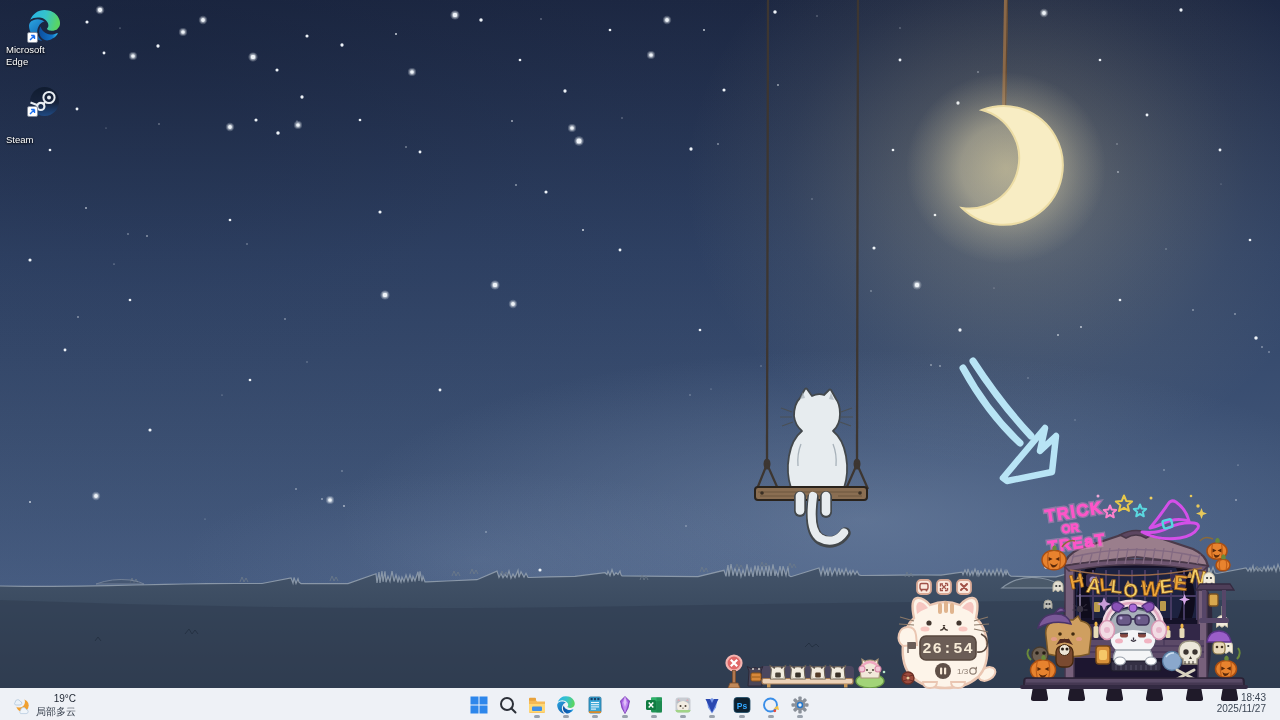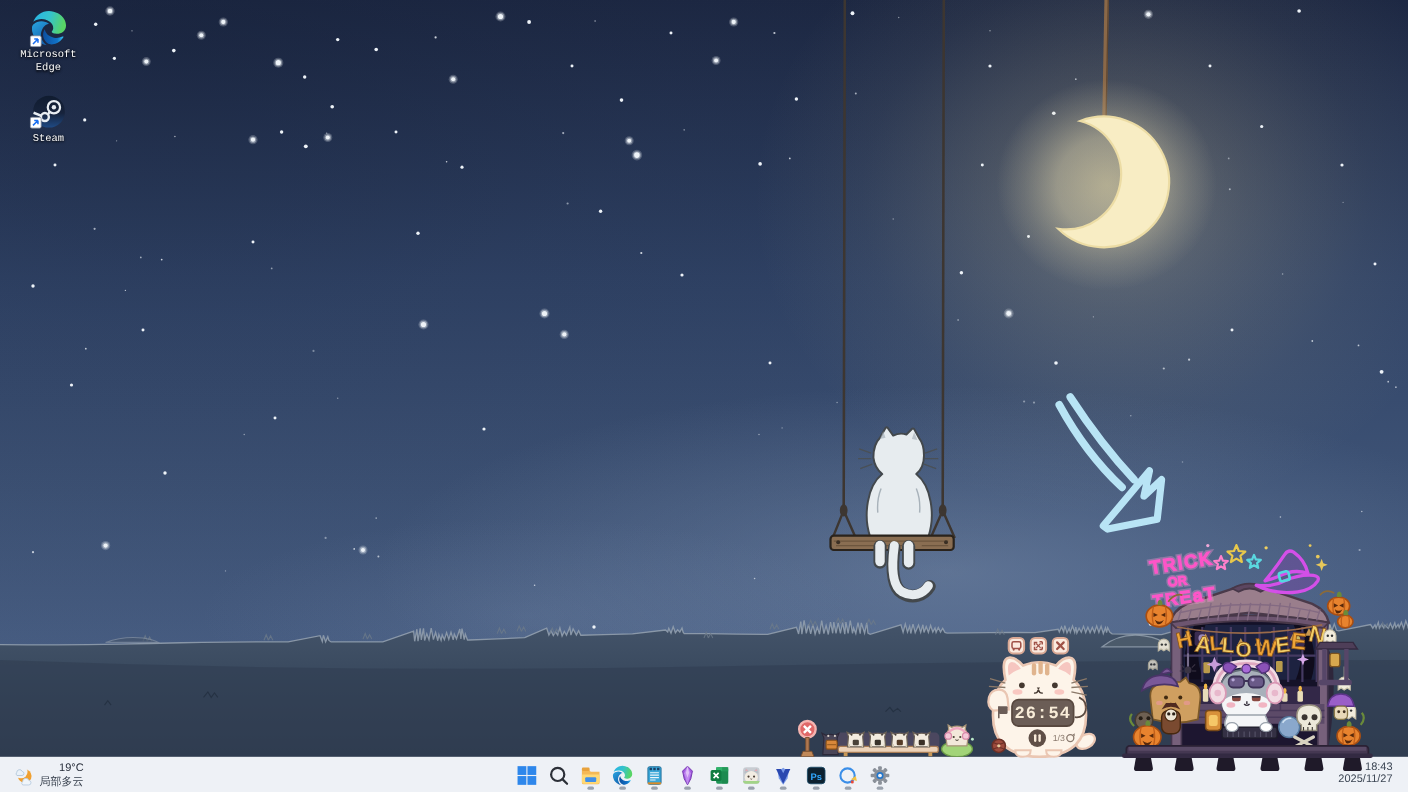--- a/index.html
+++ b/index.html
@@ -1,20 +1,20 @@
 <!DOCTYPE html>
 <html><head>
 <meta charset="utf-8">
 <style>
   html,body{margin:0;padding:0;width:1280px;height:720px;overflow:hidden;
     font-family:"Liberation Sans",sans-serif;}
   #stage{position:absolute;inset:0;width:1280px;height:720px;background:#223050;}
   .abs{position:absolute;}
-  .iconlabel{color:#fff;font-size:9.5px;text-align:center;line-height:12px;
-    text-shadow:0 1px 2px rgba(0,0,0,.85),0 0 2px rgba(0,0,0,.6);font-family:Liberation Mono, monospace;}
+  .iconlabel{color:#fff;font-size:9.5px;line-height:12px;
+    text-shadow:0 1px 2px rgba(0,0,0,.85),0 0 2px rgba(0,0,0,.6);}
   #taskbar{position:absolute;left:0;top:688px;width:1280px;height:32px;
     background:#eef1f6;}
   #tbicons{position:absolute;left:0;top:0;width:1024px;height:720px;}
   .tbdash{position:absolute;top:715px;width:6px;height:2.5px;border-radius:2px;background:#9aa2ad;}
   #clock{position:absolute;right:14px;top:692px;text-align:right;color:#3c4654;
     font-size:10px;line-height:11px;}
 </style>
 </head>
 <body>
 <div id="stage">
@@ -725,21 +725,21 @@
     <circle cx="15.5" cy="15.5" r="14.5" fill="url(#st1)"></circle>
     <circle cx="20" cy="11.5" r="5.6" fill="none" stroke="#e8edf2" stroke-width="2"></circle>
     <circle cx="20" cy="11.5" r="2" fill="#e8edf2"></circle>
     <circle cx="11.8" cy="20.4" r="3.6" fill="none" stroke="#e8edf2" stroke-width="2.2"></circle>
     <path d="M1.5,16.5 L8.8,19.3 M14.2,18.6 L16.5,15.2" stroke="#e8edf2" stroke-width="2.2"></path>
   </svg>
   <svg class="abs" style="left:21px;top:20px" width="11" height="11" viewBox="0 0 11 11">
     <rect x="0.5" y="0.5" width="10" height="10" rx="1.5" fill="#fff" stroke="#7d8697" stroke-width="0.8"></rect>
     <path d="M3,8 L7.5,3.5 M7.5,3.5 h-3.4 M7.5,3.5 v3.4" stroke="#1b6ff0" stroke-width="1.4" fill="none"></path>
   </svg>
-  <div class="iconlabel" style="margin-top:3px">Steam</div>
+  <div class="iconlabel" style="margin-top:17px">Steam</div>
 </div>
 
 <div id="taskbar"></div>
 <div class="abs" style="left:12px;top:693px;width:180px;height:26px;text-align:right;">
   <svg class="abs" style="left:0;top:2px" width="20" height="20" viewBox="0 0 20 20">
     <circle cx="10.5" cy="10.5" r="6.2" fill="#f0a030"></circle>
         <circle cx="7.2" cy="6.8" r="5.8" fill="#eef1f6"></circle>
     <g fill="#eaf1f8" stroke="#b0c6da" stroke-width="0.8">
       <path d="M3.2,7.2 a2.6,2.6 0 0 1 5,-0.9 a2,2 0 0 1 1.6,2 a1.8,1.8 0 0 1 -1.8,1.7 h-4.6 a1.9,1.9 0 0 1 -0.2,-2.8 Z"></path>
     </g>

